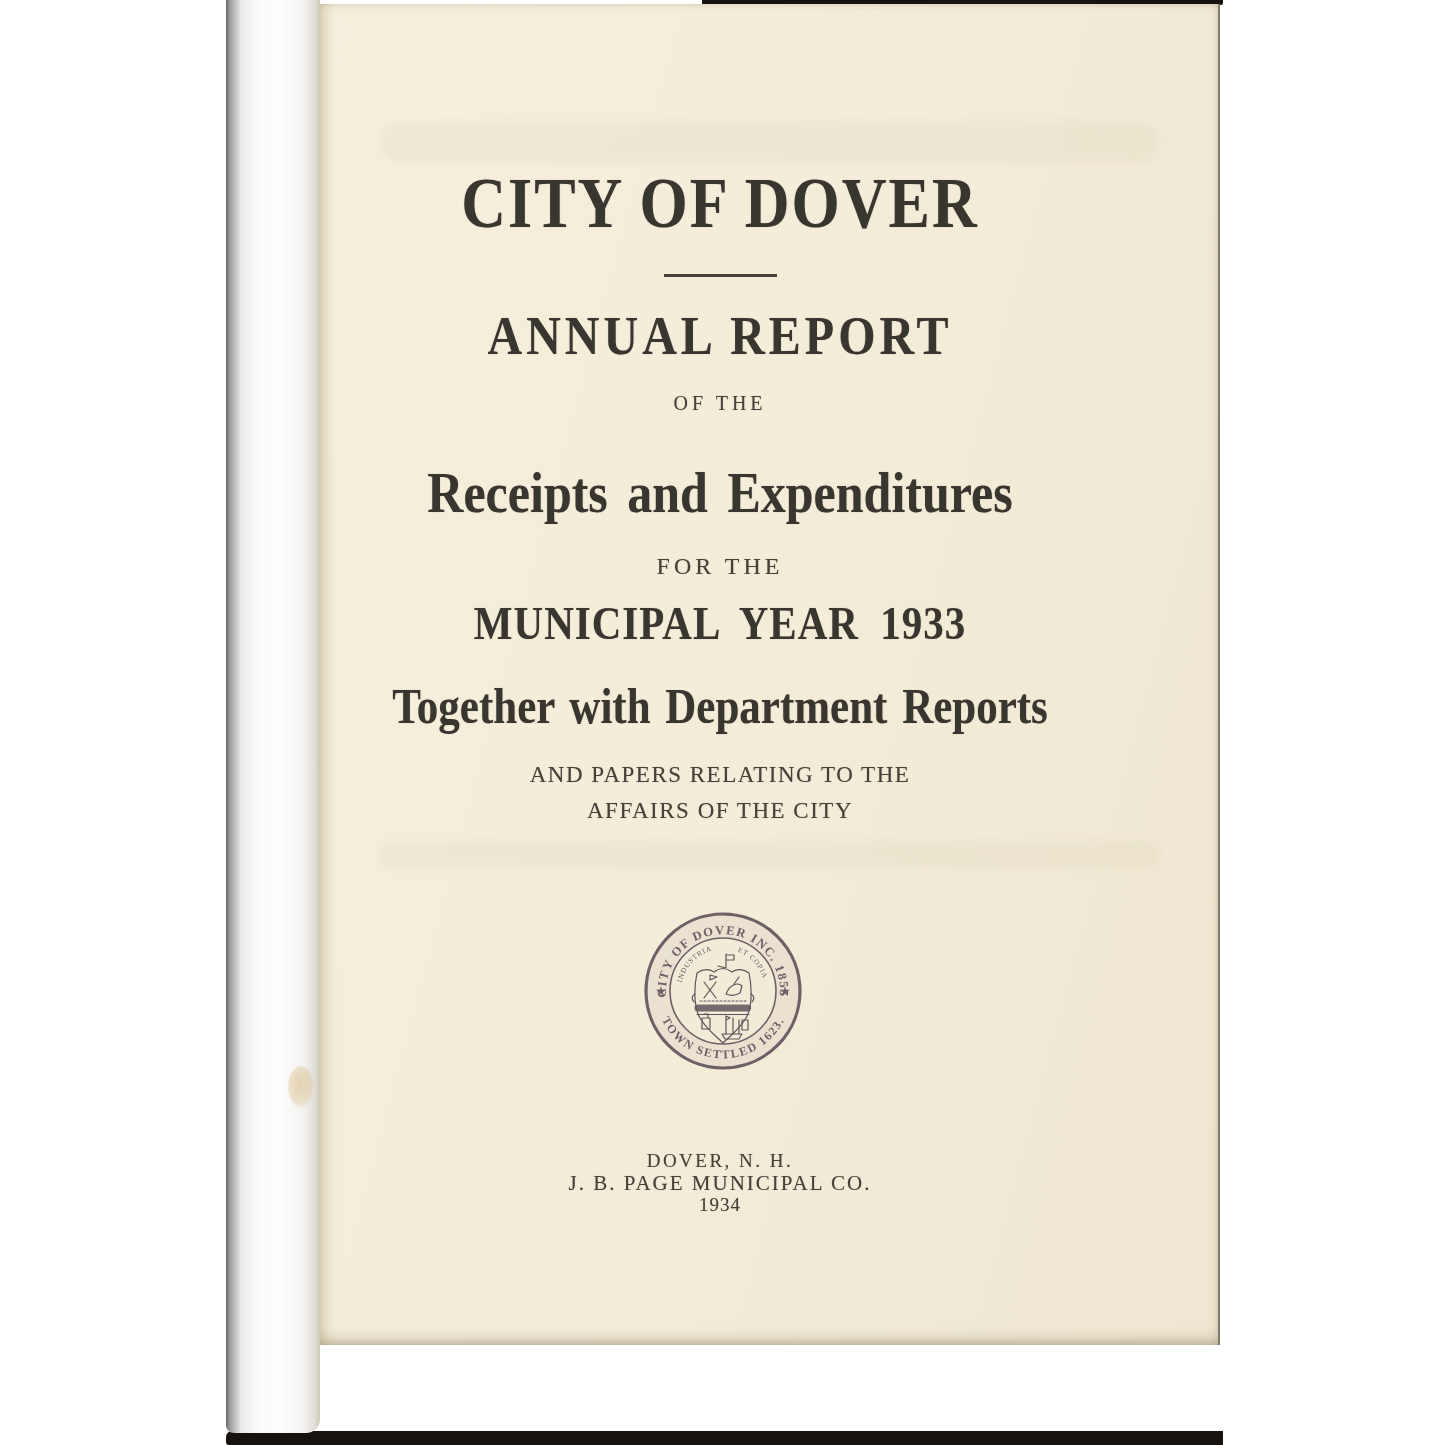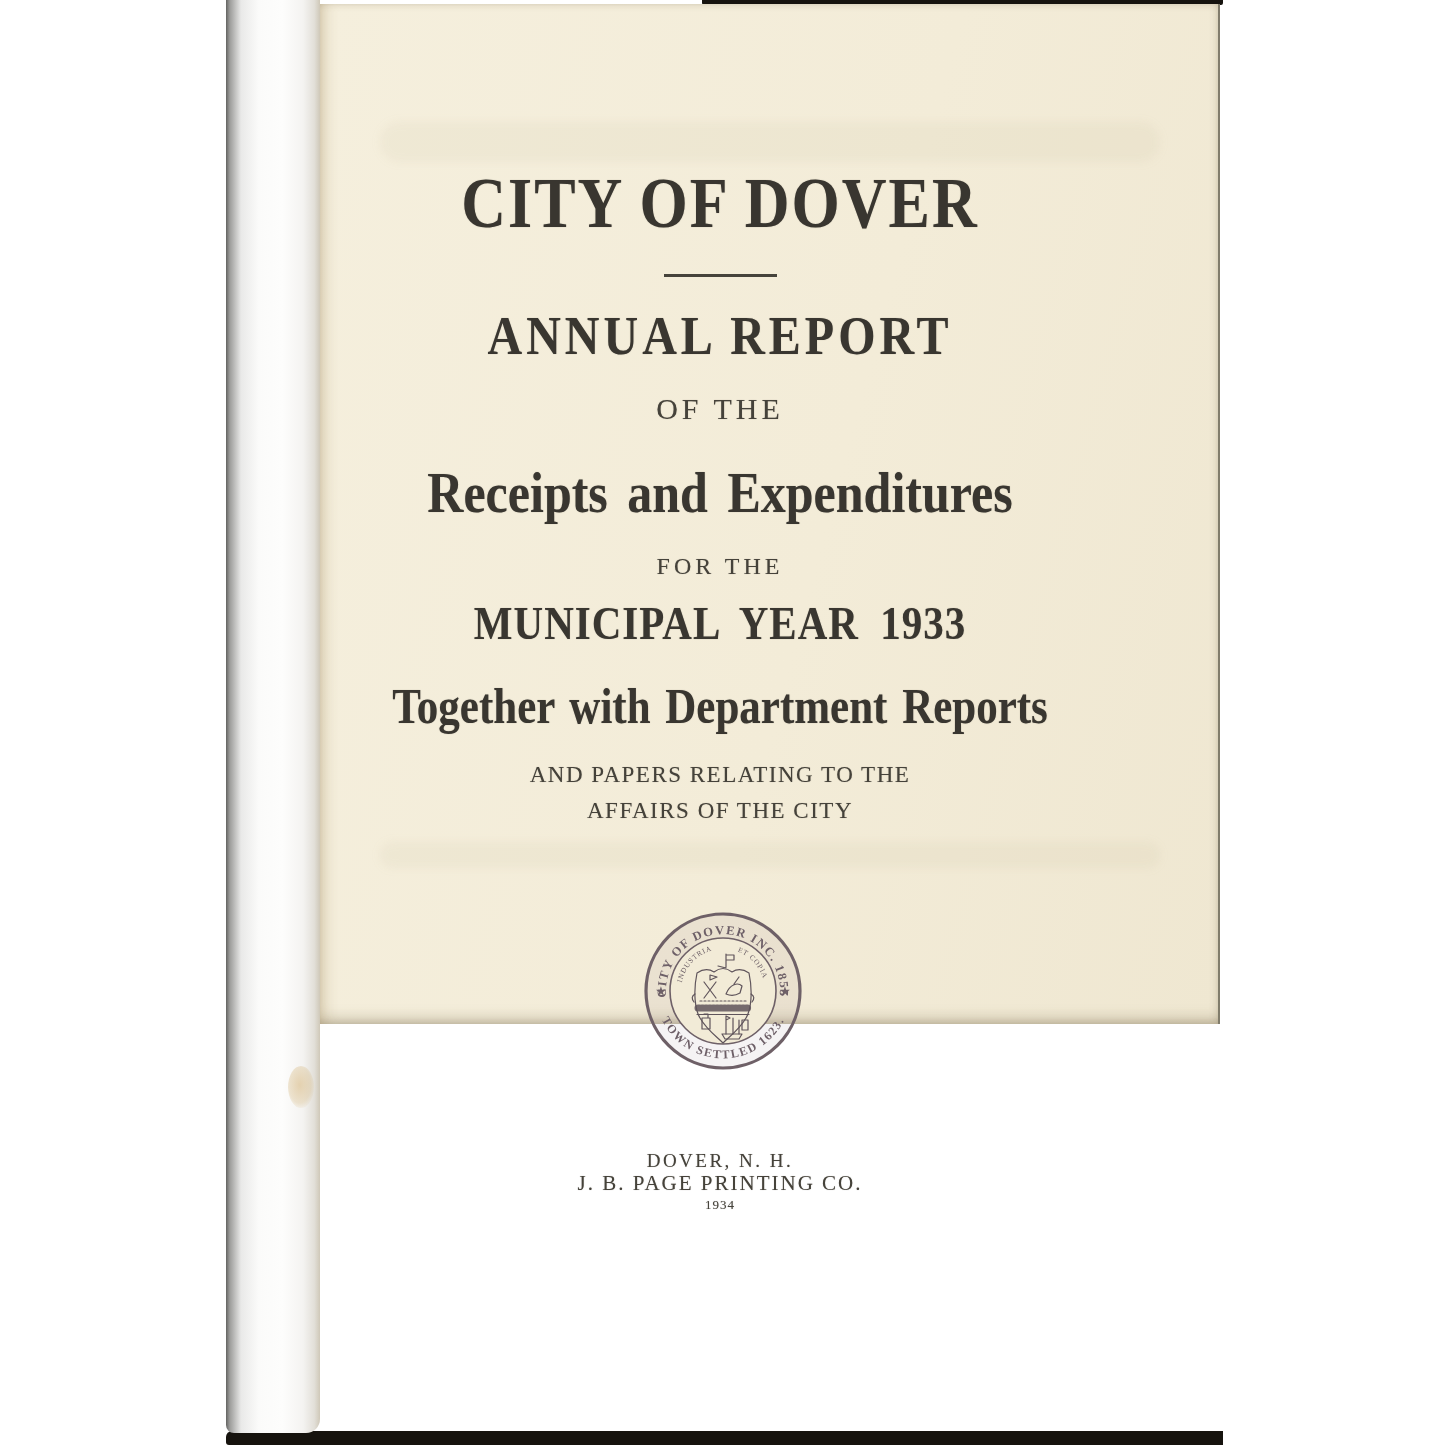--- a/index.html
+++ b/index.html
@@ -9,51 +9,51 @@
   
   .cover-top{position:absolute;left:702px;top:0;width:521px;height:5px;background:#16130e;border-radius:0 0 2px 2px;}
   .cover-bottom{position:absolute;left:226px;top:1431px;width:997px;height:14px;background:#16130e;border-radius:6px 0 0 3px;}
 
   
   .edge-strip{position:absolute;left:226px;top:0;width:94px;height:1433px;
     background:linear-gradient(90deg,#636361 0,#9c9c9a 4%,#e9e9e8 16%,#fbfbfa 35%,#fdfdfc 60%,#f4f3f1 82%,#e2dfd8 94%,#cfc8b8 100%);
     border-radius:0 0 14px 8px;}
 
   
-  .page{position:absolute;left:320px;top:4px;width:898px;height:1020px;
+  .page{position:absolute;left:320px;top:4px;width:898px;height:1341px;
     background:linear-gradient(105deg,#f5efdd 0%,#f3ecd8 55%,#efe7d1 100%);
     border-right:2px solid rgba(90,85,70,.75);
     box-shadow:inset 12px 0 14px -8px rgba(150,120,70,.30),
                inset -4px 0 8px -4px rgba(120,105,75,.22),
                inset 0 -12px 16px -10px rgba(80,65,35,.40),
                inset 0 6px 10px -8px rgba(120,105,75,.25);}
 
   .line{position:absolute;left:0;width:800px;text-align:center;color:#393630;
         text-shadow:0 0 1px rgba(60,55,45,.35);white-space:nowrap;}
   .sy{transform:scaleY(1.15);transform-origin:50% 0;}
   .sy2{transform:scaleY(1.2);transform-origin:50% 0;}
 
   .t-title{top:159px;font-size:62px;font-weight:700;letter-spacing:2px;}
   .rule{position:absolute;top:270px;left:344px;width:113px;height:3px;background:#46433b;}
   .t-annual{top:299px;font-size:48px;font-weight:700;letter-spacing:4px;}
-  .t-ofthe{top:388px;font-size:30px;font-weight:400;letter-spacing:4px;color:#45423a;}
+  .t-ofthe{top:388px;font-size:20px;font-weight:400;letter-spacing:4px;color:#45423a;}
   .t-receipts{top:455px;font-size:50px;font-weight:700;word-spacing:7px;}
   .t-forthe{top:535px;font-size:24px;font-weight:400;letter-spacing:4px;color:#45423a;margin-top:14px;}
   .t-municipal{top:591px;font-size:41px;font-weight:700;letter-spacing:1px;word-spacing:10px;}
   .t-together{top:672px;font-size:43px;font-weight:700;word-spacing:4px;}
   .t-papers{top:753px;font-size:23px;font-weight:400;letter-spacing:1.5px;line-height:36px;color:#45423a;white-space:normal;}
 
   .seal{position:absolute;left:318px;top:902px;}
   .sealtxt{font-family:"Liberation Serif","DejaVu Serif",serif;font-weight:700;fill:#6d5f67;}
   .mottotxt{font-family:"Liberation Serif","DejaVu Serif",serif;fill:#675a62;}
 
   .imprint{top:1146px;color:#45423a;}
   .imp-city{font-size:19px;letter-spacing:2.5px;line-height:22px;}
   .imp-printer{font-size:21px;letter-spacing:2px;line-height:23px;}
-  .imp-year{font-size:13px;letter-spacing:1px;line-height:20px;}
+  .imp-year{font-size:19px;letter-spacing:1px;line-height:20px;}
 
   .stain{position:absolute;left:288px;top:1066px;width:26px;height:42px;border-radius:50%;
     background:radial-gradient(ellipse at 45% 45%, rgba(214,180,120,.55) 0%, rgba(214,185,130,.35) 55%, rgba(214,185,130,0) 78%);}
   .ghost{position:absolute;left:60px;width:780px;height:40px;border-radius:20px;
     background:rgba(176,156,112,.07);filter:blur(5px);}
   .g1{top:118px;} .g2{top:838px;height:26px;}
 </style>
 </head>
 <body>
 
@@ -118,21 +118,21 @@
         <path d="M 60 102 H 110" stroke-width="7" stroke-dasharray="1.5 2.2" opacity="0.85"></path>
         <path d="M 59 108.5 H 111"></path>
         <path d="M 64 112 h 8 v 11 h -8 Z M 66 108 h 4 v 4 M 104 114 h 6 v 10 h -6 Z"></path>
         <path d="M 88 110 V 128 M 95 112 V 128 M 101 114 V 128 M 88 110 l 4 2 l -4 2"></path>
         <path d="M 84 128 h 20 l -3 5 h -14 Z"></path>
       </g>
     </svg>
 
     <div class="line imprint">
       <div class="imp-city">DOVER, N. H.</div>
-      <div class="imp-printer">J. B. PAGE PRINTING CO.</div>
+      <div class="imp-printer">J. B. PAGE MUNICIPAL CO.</div>
       <div class="imp-year">1934</div>
     </div>
 
   </div>
 
   <div class="stain"></div>
 
 </div>
 
 </body></html>

